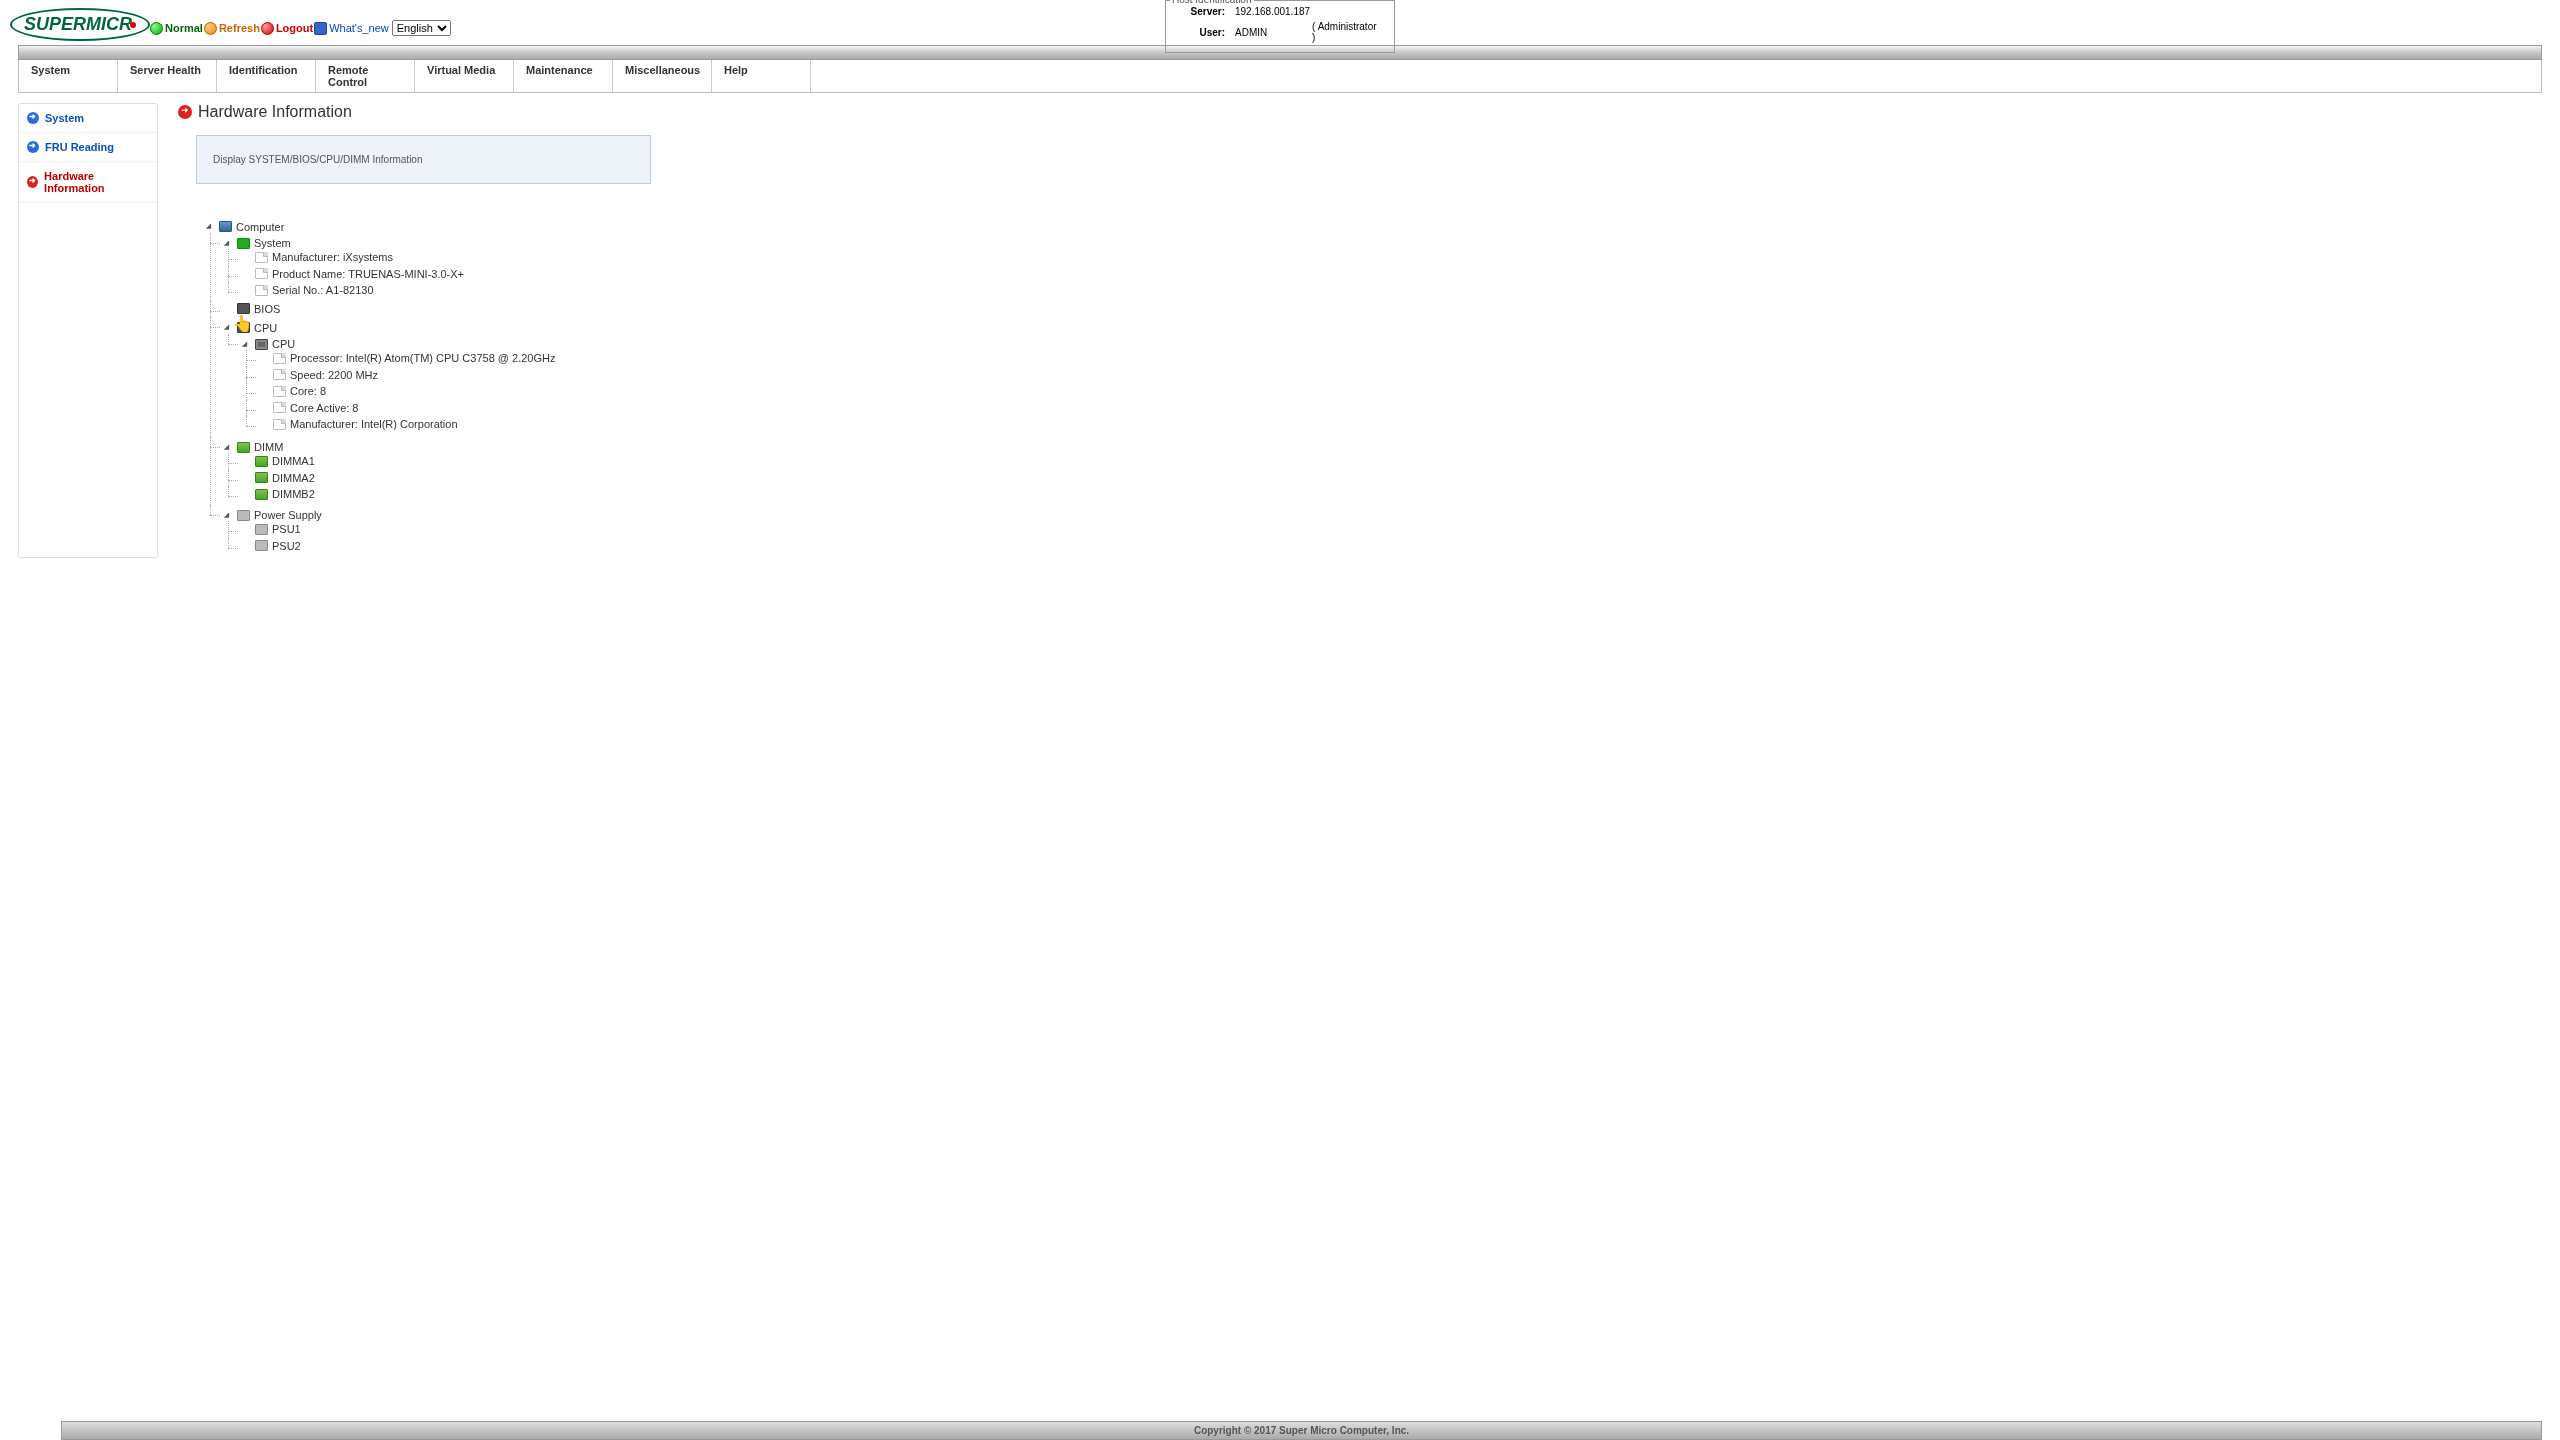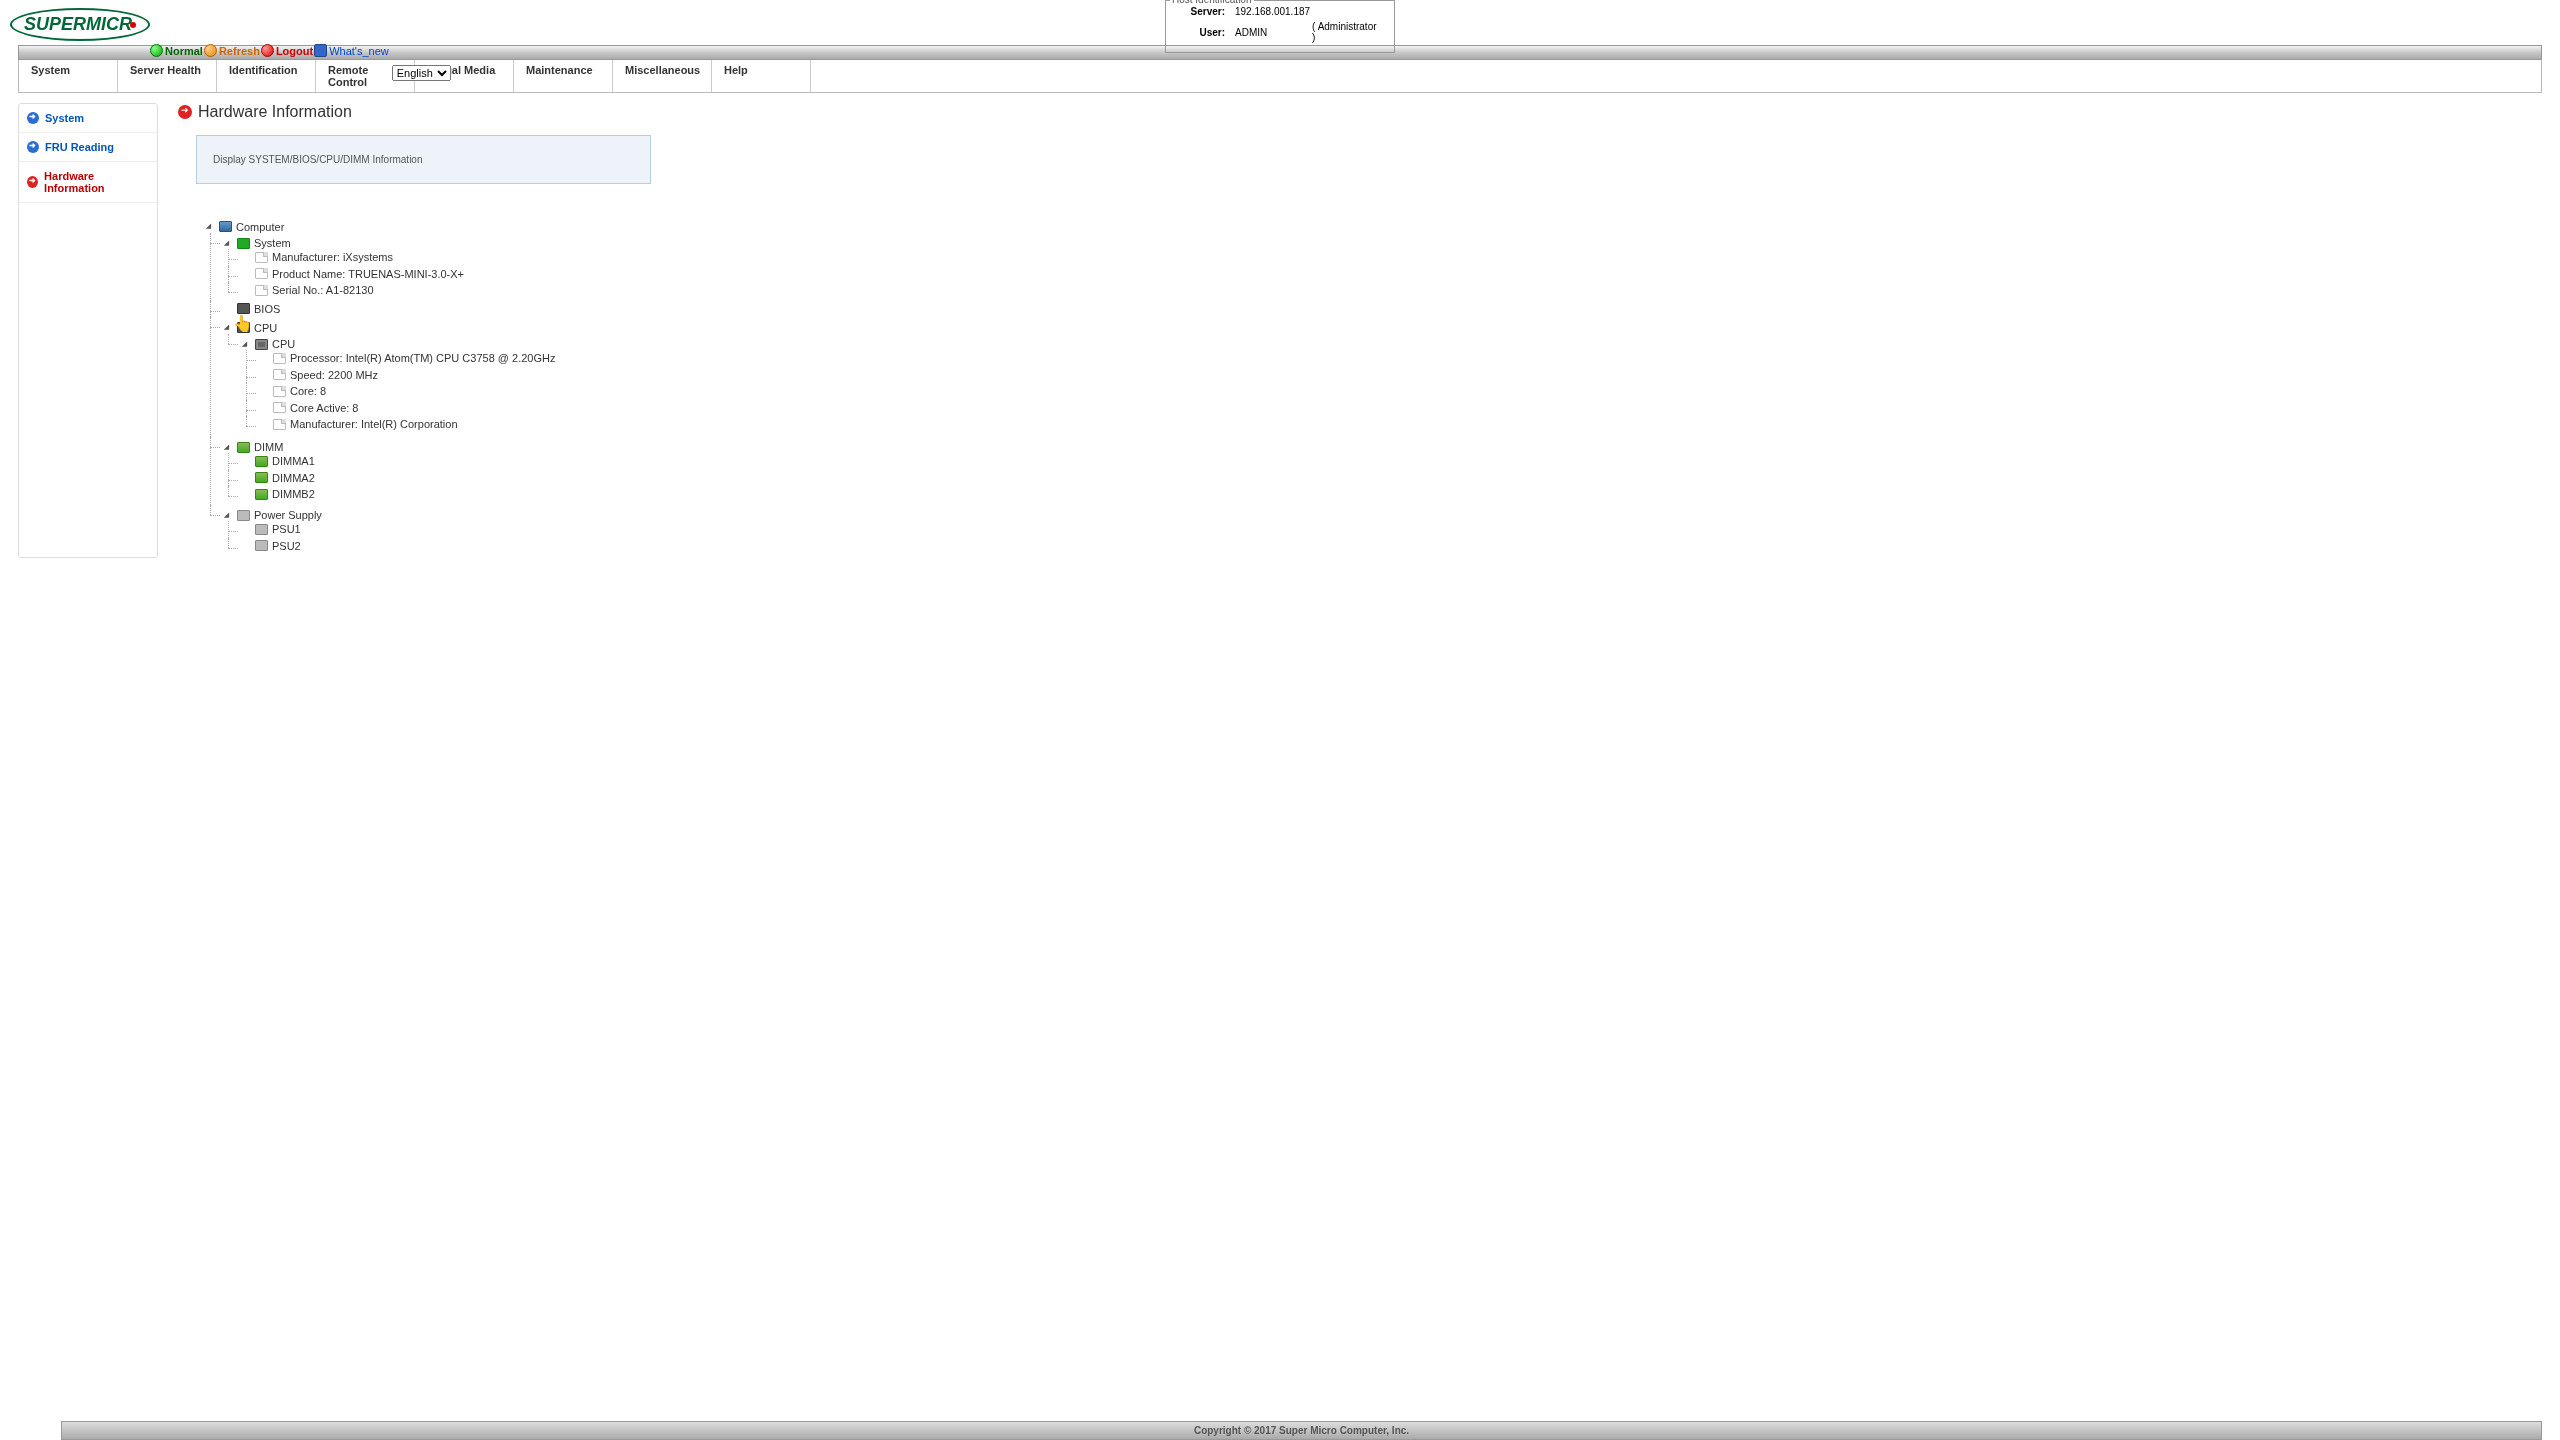--- a/index.html
+++ b/index.html
@@ -78,21 +78,21 @@
       width: 13px;
       height: 13px;
       border-radius: 50%;
       vertical-align: middle;
       margin-right: 1px;
     }
     .icon-green { background: radial-gradient(circle at 30% 30%, #8f8, #0a0); border:1px solid #070;}
     .icon-orange { background: radial-gradient(circle at 30% 30%, #fc8, #e80); border:1px solid #a60;}
     .icon-red { background: radial-gradient(circle at 30% 30%, #f99, #d00); border:1px solid #a00;}
     .icon-blue-sq { background: #36c; border-radius: 2px; border:1px solid #248;}
-    .lang-select { margin-left: 2px; font-size: 11px; margin-top: 45px; }
+    .lang-select { margin-left: 2px; font-size: 11px; }
     
     
     .grad-bar {
       height: 15px;
       margin: 0 18px;
       background: linear-gradient(to bottom, #f4f4f4, #c8c8c8 50%, #aaa);
       border: 1px solid #999;
     }
     
     

